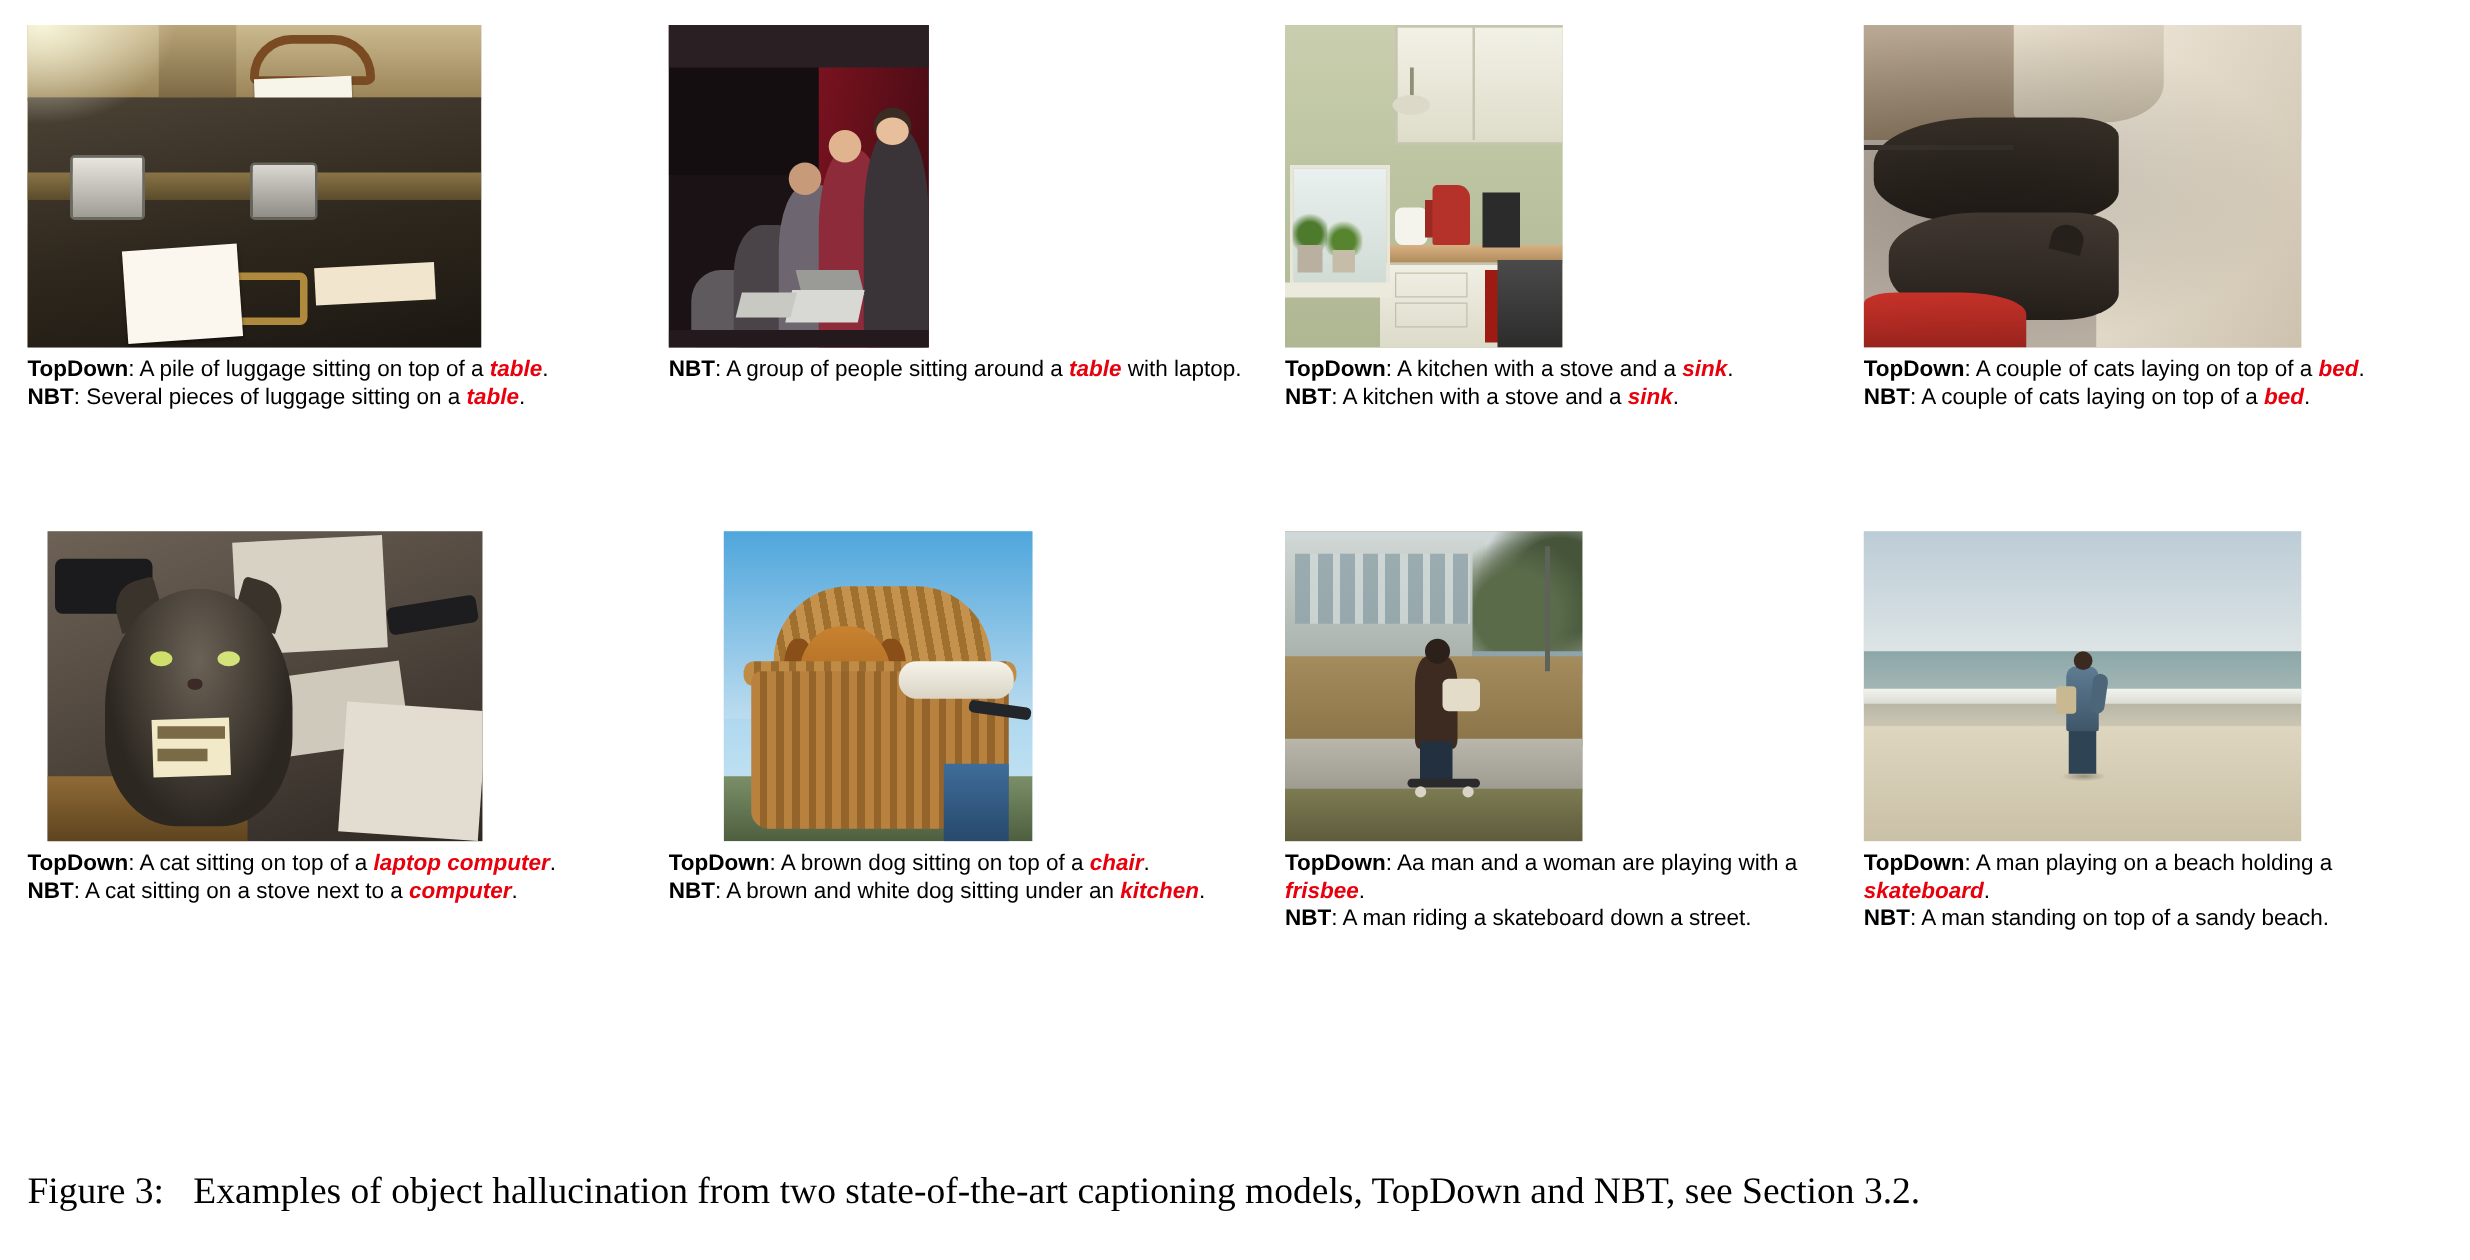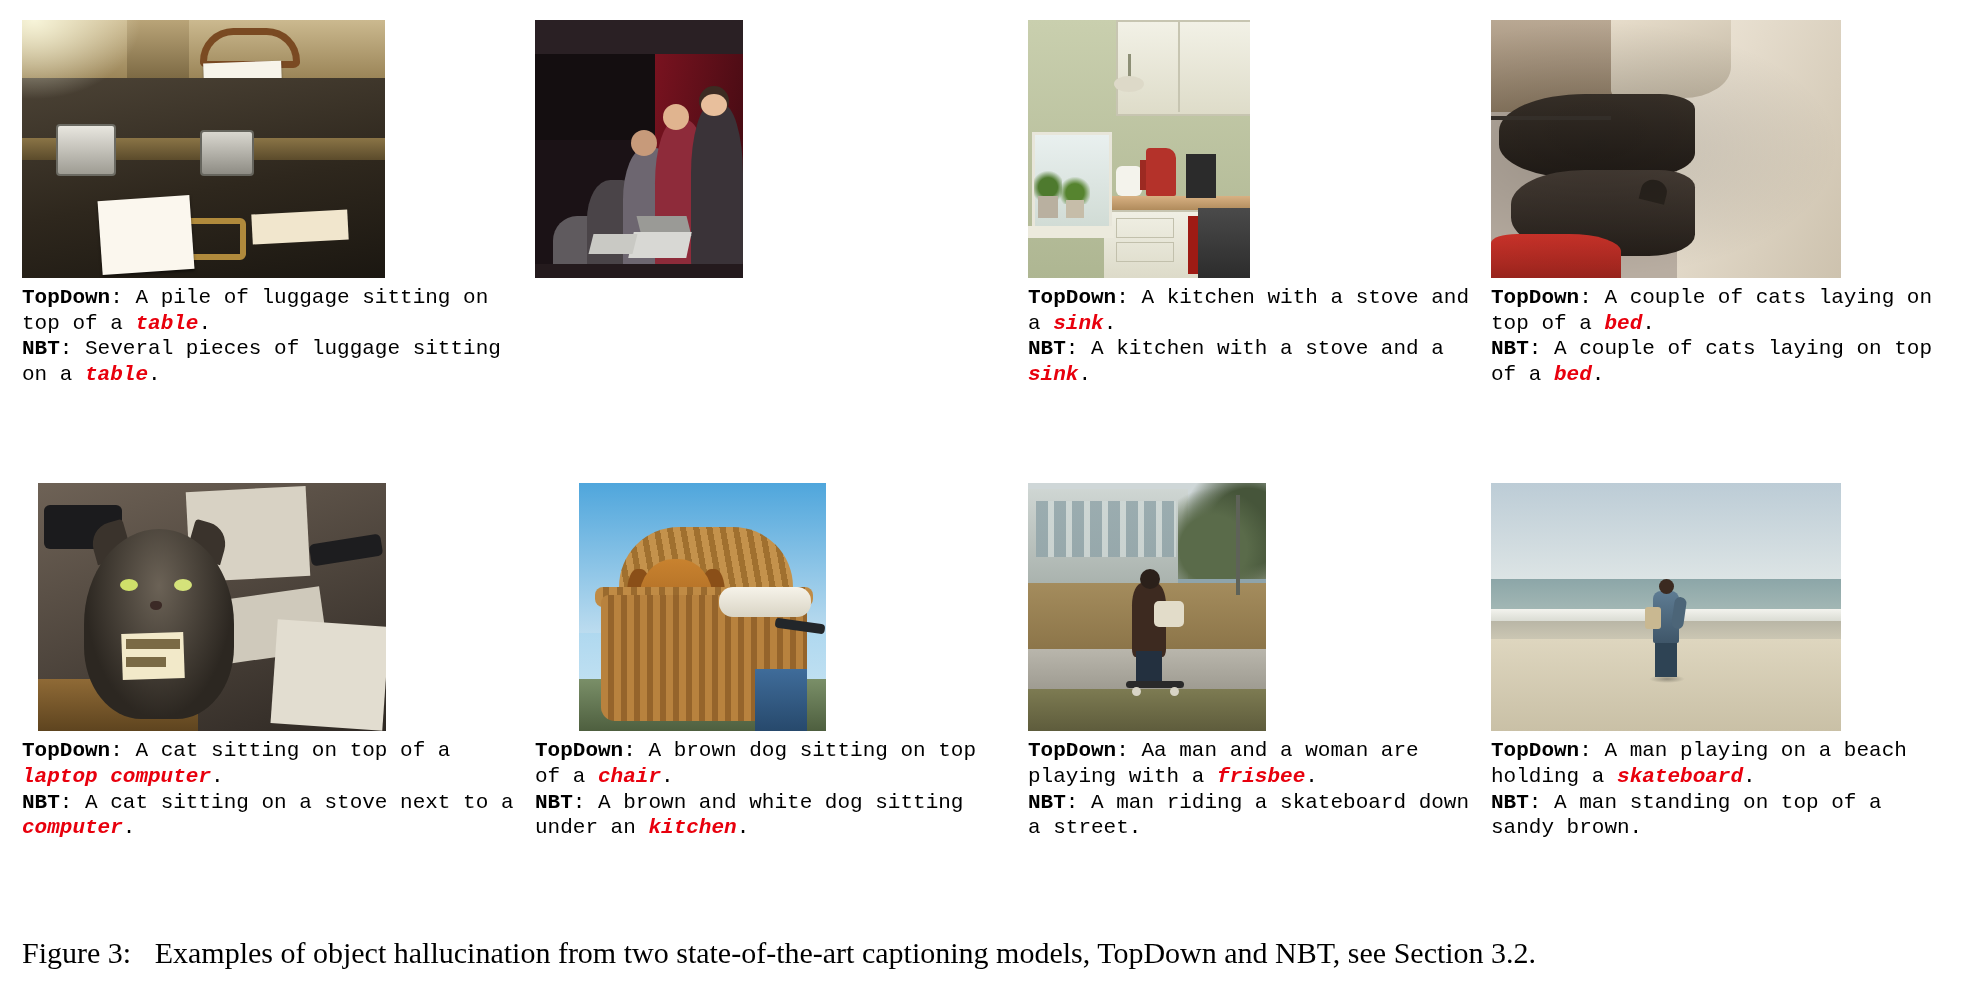--- a/index.html
+++ b/index.html
@@ -42,23 +42,23 @@
   .cell.c2 { width: 463px; }
   .cell.c3 { width: 463px; }
 
   .img-wrap {
     position: relative;
     overflow: hidden;
     background: #cccccc;
   }
   .cap {
     margin-top: 7px;
-    font-size: 21px;
+    font-size: 18px;
     line-height: 1.22;
-    font-family: Liberation Mono, monospace;
+    font-family: Liberation Sans, sans-serif;
     text-align: left;
   }
   .cap .lbl { font-weight: bold; }
   .hl {
     color: #e8000d;
     font-weight: bold;
     font-style: italic;
   }
   .caption-line {
     position: absolute;
@@ -262,20 +262,21 @@
               <div class="lay h2"></div>
             <div class="lay h3"></div>
               <div class="lay h3b"></div>
             <div class="lay lp1b"></div>
               <div class="lay lp1"></div>
               <div class="lay lp2"></div>
             <div class="lay aud-floor"></div>
           </div>
         </div>
         <div class="cap">
+          <div><span class="lbl">NBT</span><span>: A group of people sitting around a </span><span class="hl">table</span><span> with laptop.</span></div>
         </div>
       </div>
 
       <div class="cell c2">
         <div class="img-wrap im-kitchen">
           <div class="scene">
             <div class="lay k-wall"></div>
             <div class="lay k-upper"></div>
               <div class="lay k-upper-div"></div>
             <div class="lay k-hook"></div>
@@ -418,21 +419,21 @@
             <div class="lay b-shadow"></div>
             <div class="lay b-legs"></div>
               <div class="lay b-body"></div>
             <div class="lay b-arm"></div>
               <div class="lay b-hold"></div>
             <div class="lay b-head"></div>
           </div>
         </div>
         <div class="cap">
           <div><span class="lbl">TopDown</span><span>: A man playing on a beach holding a </span><span class="hl">skateboard</span><span>.</span></div>
-          <div><span class="lbl">NBT</span><span>: A man standing on top of a sandy brown.</span></div>
+          <div><span class="lbl">NBT</span><span>: A man standing on top of a sandy beach.</span></div>
         </div>
       </div>
     </div>
   </div>
 
   <div class="caption-line">
     <span>Figure 3:</span>
     <span style="display:inline-block; width:16px;"></span><span>Examples of object hallucination from two state-of-the-art captioning models, TopDown and NBT, see Section 3.2.</span>
   </div>
 

